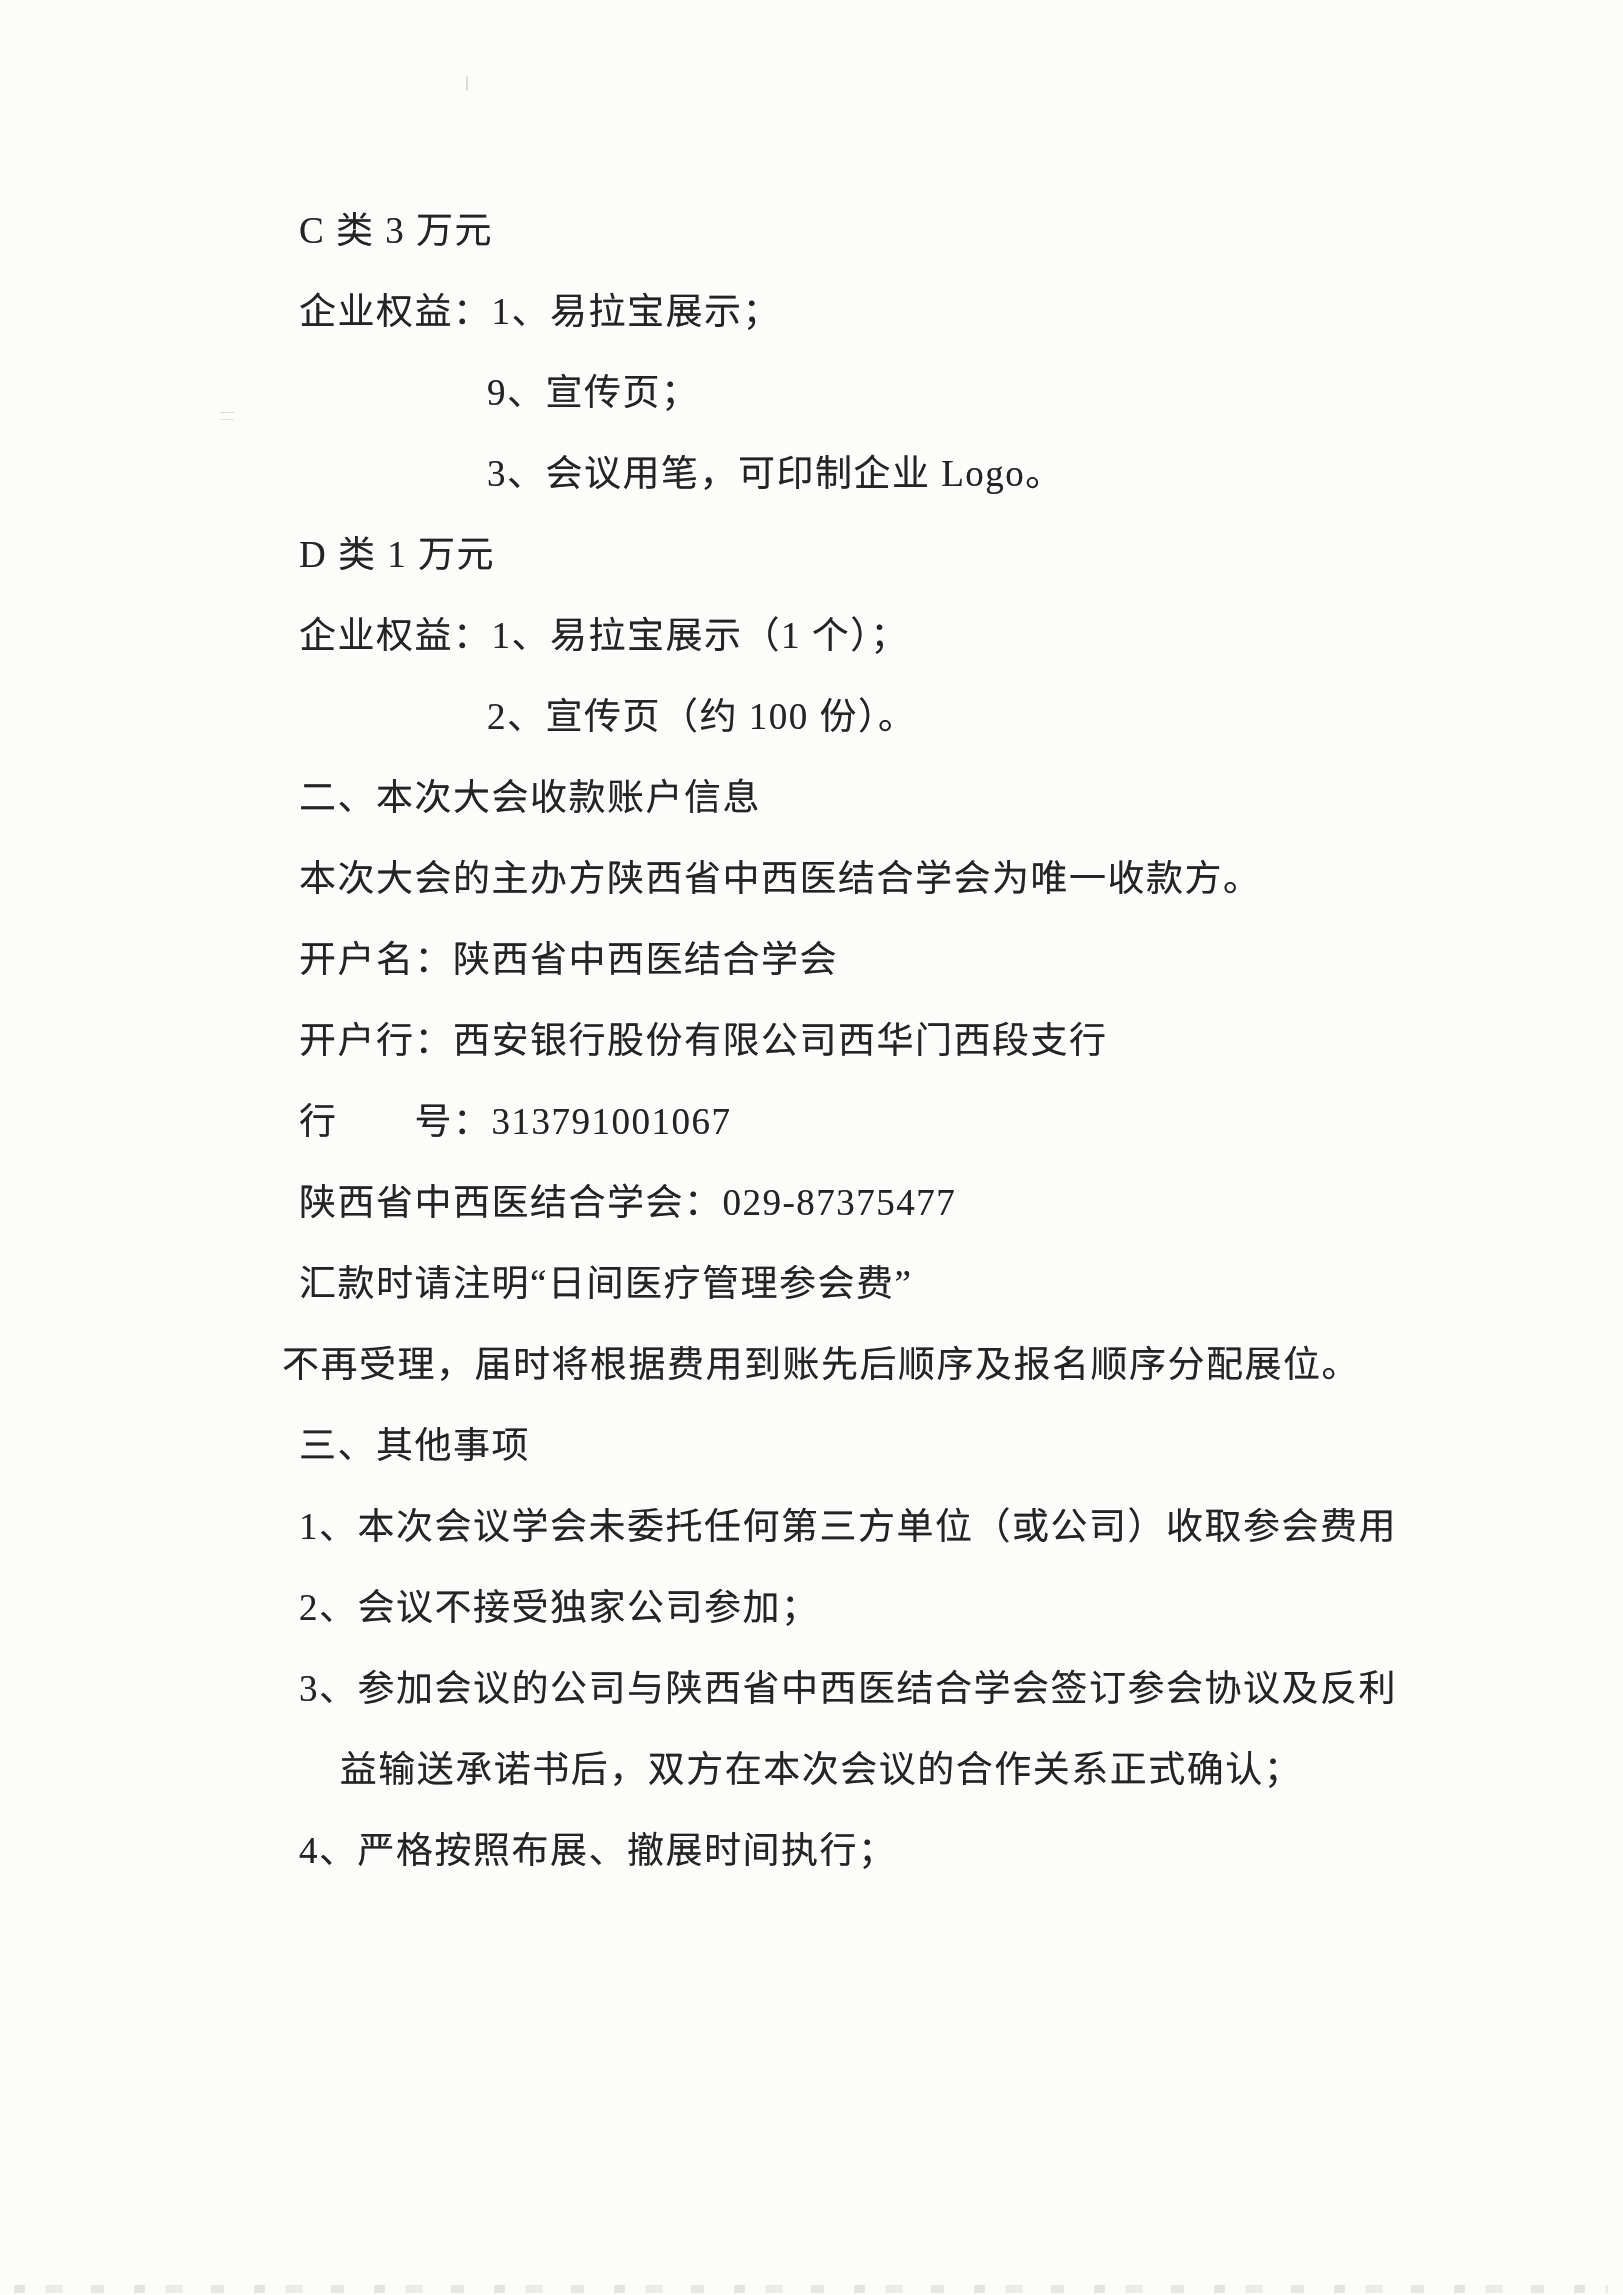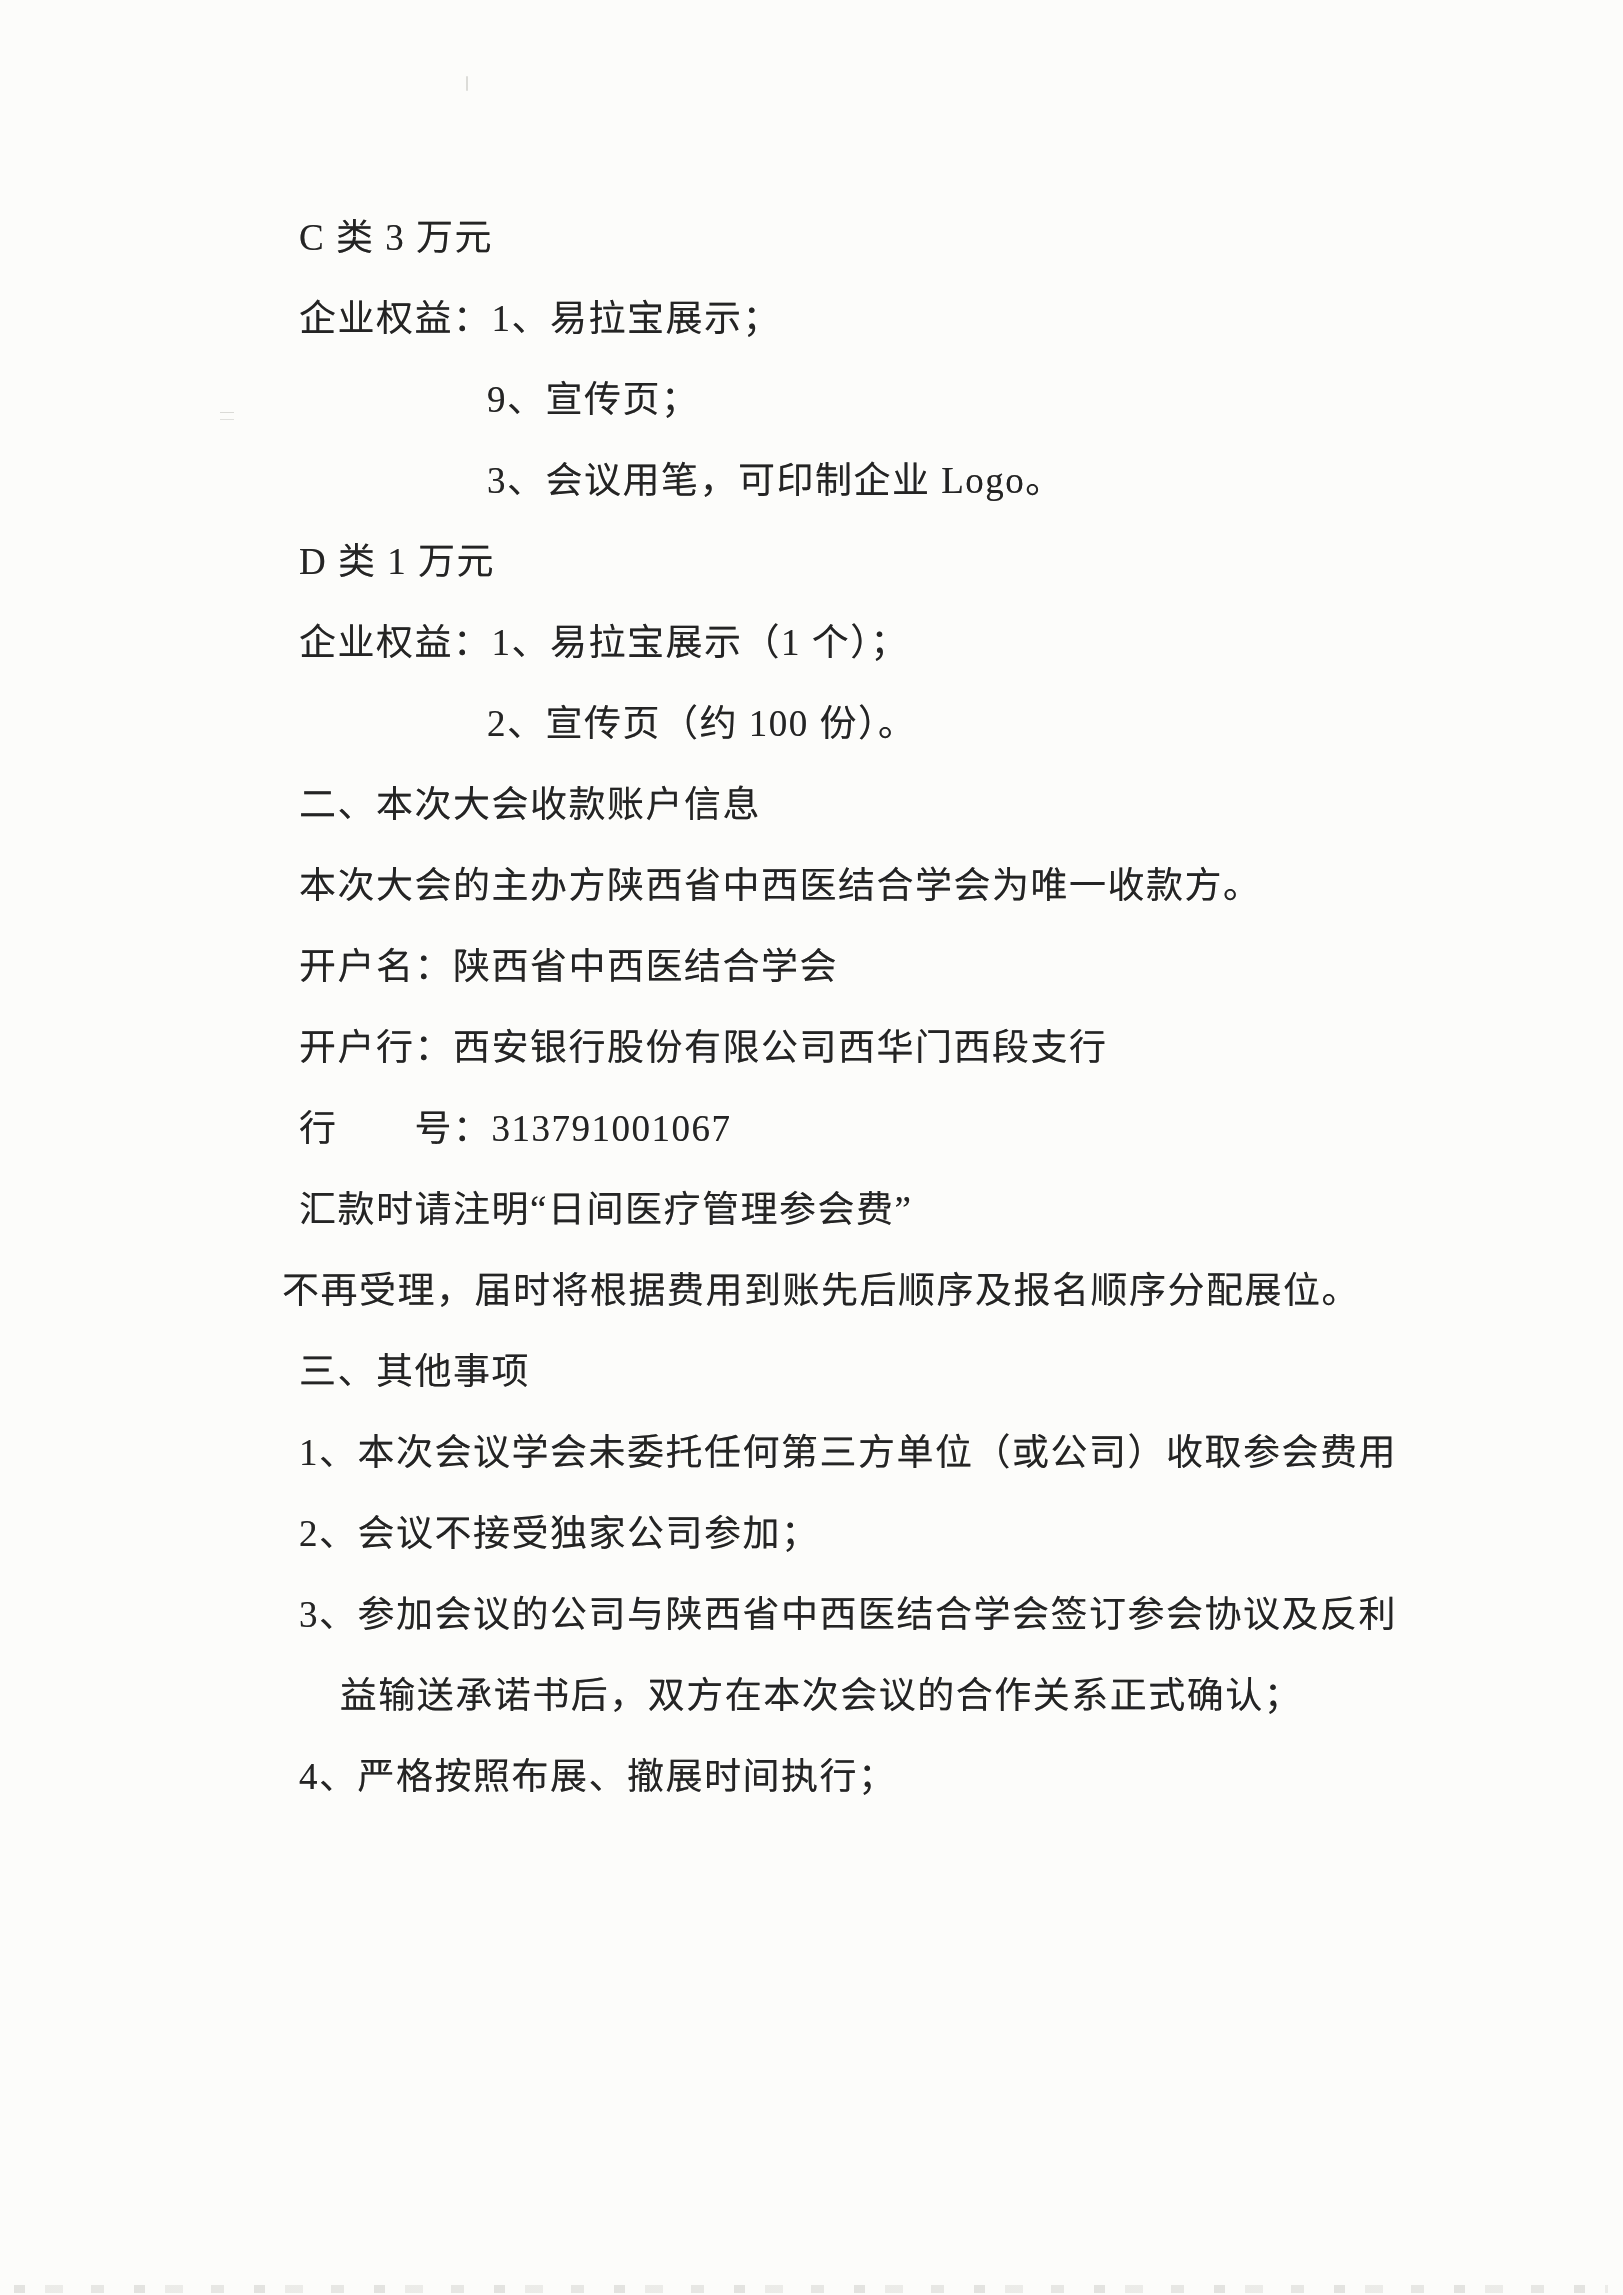--- a/index.html
+++ b/index.html
@@ -16,21 +16,21 @@
   .page {
     position: absolute;
     inset: 0;
     font-family: "Liberation Serif", "DejaVu Serif", serif;
     font-size: 37px;
     color: #242424;
     background: #fcfcfa;
   }
   .doc {
     position: absolute;
-    top: 197px;
+    top: 190px;
     left: 0;
     width: 1428px;
     font-family: Liberation Serif, serif;
   }
   .line {
     height: 81px;
     line-height: 81px;
     white-space: nowrap;
     letter-spacing: 1.5px;
     text-shadow: 0 0 0.5px rgba(45,45,45,0.45);
@@ -91,20 +91,21 @@
     <div class="line ind-sub">9、宣传页；</div>
     <div class="line ind-sub">3、会议用笔，可印制企业 Logo。</div>
     <div class="line ind-para">D 类 1 万元</div>
     <div class="line ind-para">企业权益：1、易拉宝展示（1 个）；</div>
     <div class="line ind-sub">2、宣传页（约 100 份）。</div>
     <div class="line ind-para">二、本次大会收款账户信息</div>
     <div class="line ind-para">本次大会的主办方陕西省中西医结合学会为唯一收款方。</div>
     <div class="line ind-para">开户名：陕西省中西医结合学会</div>
     <div class="line ind-para">开户行：西安银行股份有限公司西华门西段支行</div>
     <div class="line ind-para">行　　号：313791001067</div>
+    <div class="line ind-para">陕西省中西医结合学会：029-87375477</div>
     <div class="line ind-para">汇款时请注明“日间医疗管理参会费”</div>
     <div class="line ind-cont">不再受理，届时将根据费用到账先后顺序及报名顺序分配展位。</div>
     <div class="line ind-para">三、其他事项</div>
     <div class="line ind-para">1、本次会议学会未委托任何第三方单位（或公司）收取参会费用</div>
     <div class="line ind-para">2、会议不接受独家公司参加；</div>
     <div class="line ind-para">3、参加会议的公司与陕西省中西医结合学会签订参会协议及反利</div>
     <div class="line ind-cont">益输送承诺书后，双方在本次会议的合作关系正式确认；</div>
     <div class="line ind-para">4、严格按照布展、撤展时间执行；</div>
   </div>
 

